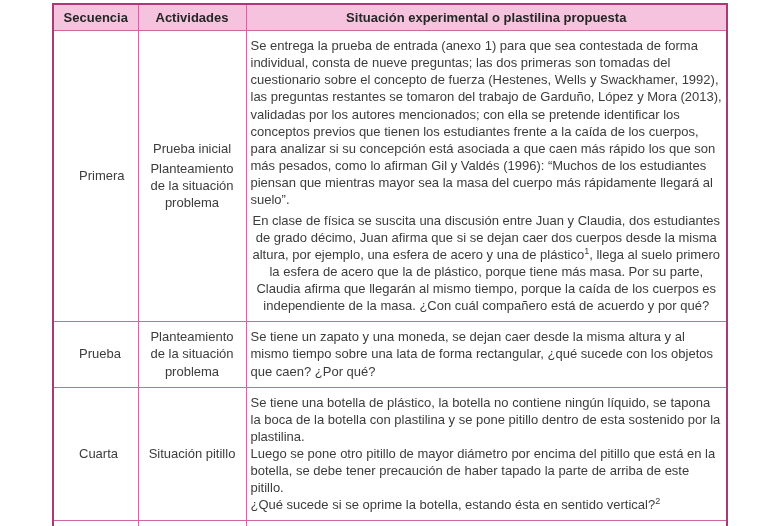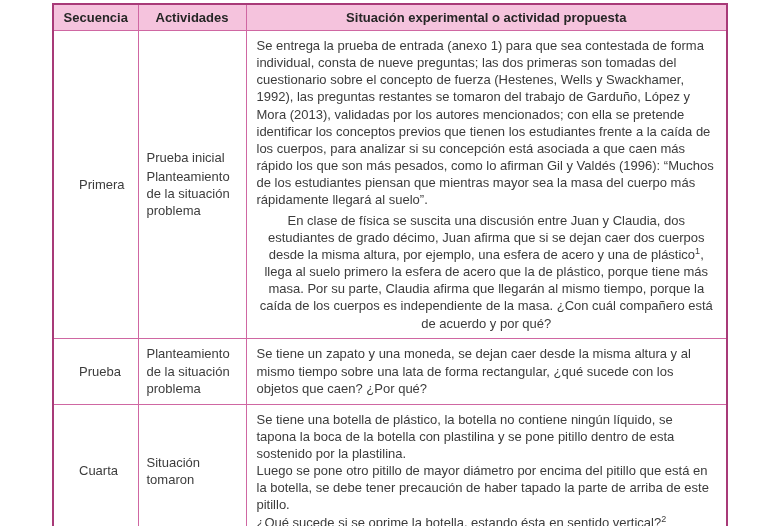--- a/index.html
+++ b/index.html
@@ -35,22 +35,22 @@
   th{
     background:var(--header-bg);
     color:var(--header-text);
     font-weight:bold;
     text-align:center;
     padding:5px 4px;
     height:26px;
   }
   td{padding:5px 8px;line-height:1.32;}
   td.col-seq{padding-left:25px;text-align:left;}
-  td.col-act{text-align:left;}
-  td.col-sit{padding:6px 10px;text-align:left;}
+  td.col-act{text-align:center;}
+  td.col-sit{padding:6px 4px;text-align:left;}
   td.col-sit p{margin:0;}
   tr.row-tall td.col-sit p + p{margin-top:3px;text-align:center;}
   tr.row-gaps td.col-sit p + p{}
   .act-line + .act-line{margin-top:2px;}
   sup{font-size:9px;vertical-align:super;line-height:0;}
   tr.r1{height:254px;}
   tr.r2{height:66px;}
   tr.r3{height:116px;}
   tr.r4{height:52px;}
 </style>
@@ -60,21 +60,21 @@
 <table>
   <colgroup>
     <col class="c-seq">
       <col class="c-act">
       <col class="c-sit">
   </colgroup>
   <thead>
     <tr>
       <th>Secuencia</th>
       <th>Actividades</th>
-      <th>Situación experimental o actividad propuesta</th>
+      <th>Situación experimental o plastilina propuesta</th>
     </tr>
   </thead>
   <tbody>
 
     <tr class="r1 row-tall">
       <td class="col-seq">Primera</td>
       <td class="col-act">
         <div class="act-line">Prueba inicial</div>
         <div class="act-line">Planteamiento de la situación problema</div>
       </td>
@@ -90,21 +90,21 @@
         <div class="act-line">Planteamiento de la situación problema</div>
       </td>
       <td class="col-sit">
         <p>Se tiene un zapato y una moneda, se dejan caer desde la misma altura y al mismo tiempo sobre una lata de forma rectangular, ¿qué sucede con los objetos que caen? ¿Por qué?</p>
       </td>
     </tr>
 
     <tr class="r3 row-gaps">
       <td class="col-seq">Cuarta</td>
       <td class="col-act">
-        <div class="act-line">Situación tomaron</div>
+        <div class="act-line">Situación pitillo</div>
       </td>
       <td class="col-sit">
         <p>Se tiene una botella de plástico, la botella no contiene ningún líquido, se tapona la boca de la botella con plastilina y se pone pitillo dentro de esta sostenido por la plastilina.</p>
         <p>Luego se pone otro pitillo de mayor diámetro por encima del pitillo que está en la botella, se debe tener precaución de haber tapado la parte de arriba de este pitillo.</p>
         <p><span>¿Qué sucede si se oprime la botella, estando ésta en sentido vertical?</span><sup>2</sup></p>
       </td>
     </tr>
 
     <tr class="r4">
       <td class="col-seq">Cuarta</td>

